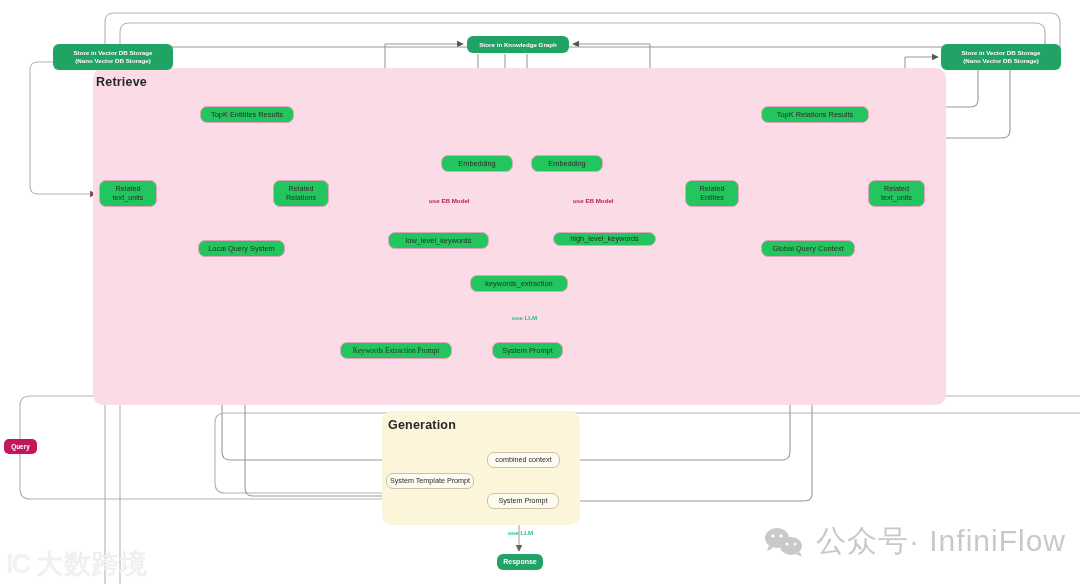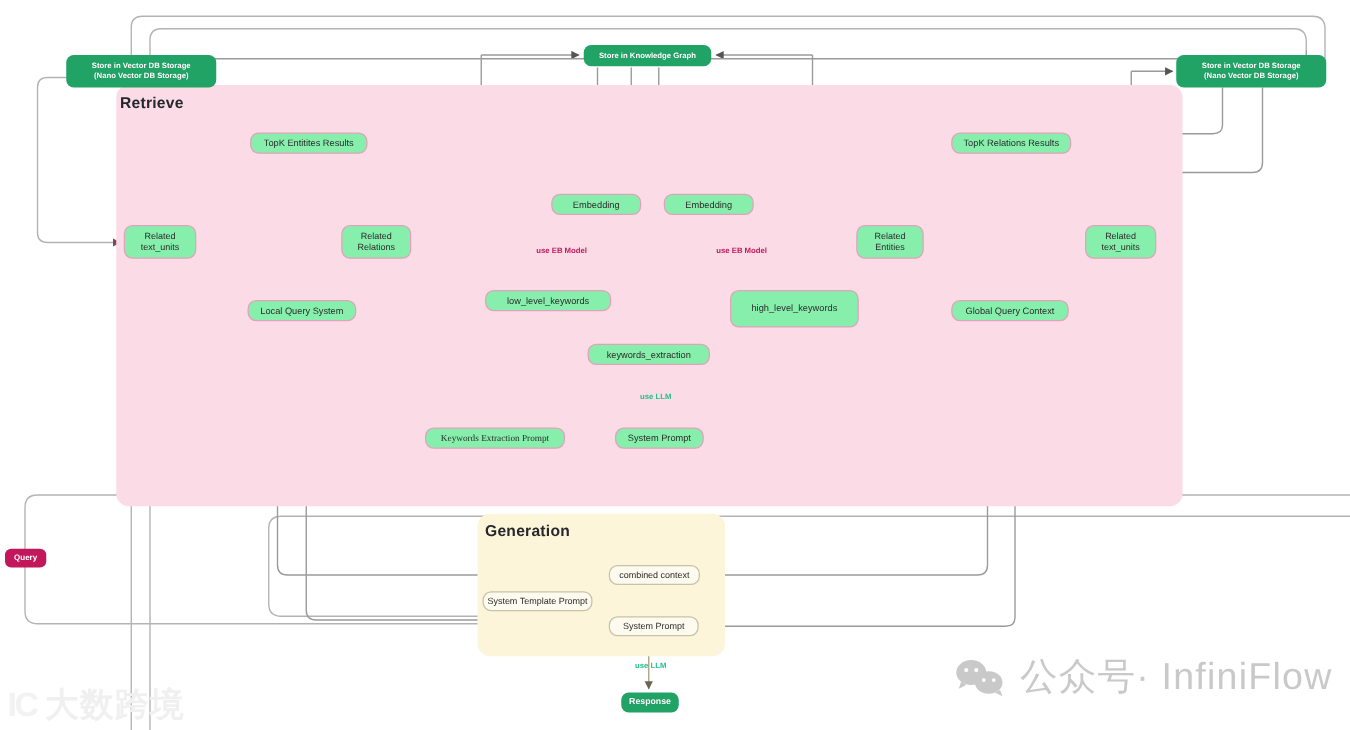--- a/index.html
+++ b/index.html
@@ -9,21 +9,21 @@
 
   
   .panel{position:absolute;border-radius:10px;}
   .panel-retrieve{background:#fadbe6;}
   .panel-generation{background:#fdf5da;}
   .panel-title{position:absolute;font-weight:bold;color:#25282b;letter-spacing:.2px;}
 
   
   .node{position:absolute;box-sizing:border-box;display:flex;align-items:center;
         justify-content:center;text-align:center;border-radius:7px;line-height:1.22;}
-  .n-pink{background:#86efac;border:1px solid #e0a3bb;color:#2e2a2c;}
+  .n-pink{background:#22c55e;border:1px solid #e0a3bb;color:#2e2a2c;}
   .n-cream{background:#fdfaef;border:1px solid #c9c2a8;color:#2b2a26;}
   .n-green{background:#21a366;border:none;color:#ffffff;font-weight:bold;border-radius:6px;
            text-shadow:0 0 1px rgba(0,0,0,.15);}
   .n-crimson{background:#c2185b;border:none;color:#ffffff;font-weight:bold;border-radius:5px;}
 
   .edge-label{position:absolute;font-weight:bold;white-space:nowrap;}
   .lab-eb{color:#c2185b;}
   .lab-llm{color:#25c08a;}
 
   
@@ -158,21 +158,21 @@
 
   <div class="node n-green" style="left:941px;top:44px;width:120px;height:26px;font-size:6.2px;flex-direction:column;">
     <span>Store in Vector DB Storage</span>
     <span>(Nano Vector DB Storage)</span>
   </div>
 
   <div class="node n-pink" style="left:200px;top:106px;width:94px;height:17px;font-size:7.4px;">
     <span>TopK Entitites Results</span>
   </div>
 
-  <div class="node n-pink" style="left:761px;top:106px;width:96px;height:17px;font-size:7.4px;">
+  <div class="node n-pink" style="left:761px;top:106px;width:108px;height:17px;font-size:7.4px;">
     <span>TopK Relations Results</span>
   </div>
 
   <div class="node n-pink" style="left:99px;top:180px;width:58px;height:27px;font-size:7.2px;flex-direction:column;">
     <span>Related</span>
     <span>text_units</span>
   </div>
 
   <div class="node n-pink" style="left:273px;top:180px;width:56px;height:27px;font-size:7.2px;flex-direction:column;">
     <span>Related</span>
@@ -202,21 +202,21 @@
   </div>
 
   <div class="node n-pink" style="left:531px;top:155px;width:72px;height:17px;font-size:7.4px;">
     <span>Embedding</span>
   </div>
 
   <div class="node n-pink" style="left:388px;top:232px;width:101px;height:17px;font-size:7.4px;">
     <span>low_level_keywords</span>
   </div>
 
-  <div class="node n-pink" style="left:553px;top:232px;width:103px;height:30px;font-size:7.4px;margin-left:31px;">
+  <div class="node n-pink" style="left:553px;top:232px;width:103px;height:14px;font-size:7.4px;">
     <span>high_level_keywords</span>
   </div>
 
   <div class="node n-pink" style="left:470px;top:275px;width:98px;height:17px;font-size:7.4px;text-align:right;">
     <span>keywords_extraction</span>
   </div>
 
   <div class="node n-pink" style="left:340px;top:342px;width:112px;height:17px;font-size:7.4px;font-family:Liberation Serif, serif;">
     <span>Keywords Extraction Prompt</span>
   </div>

